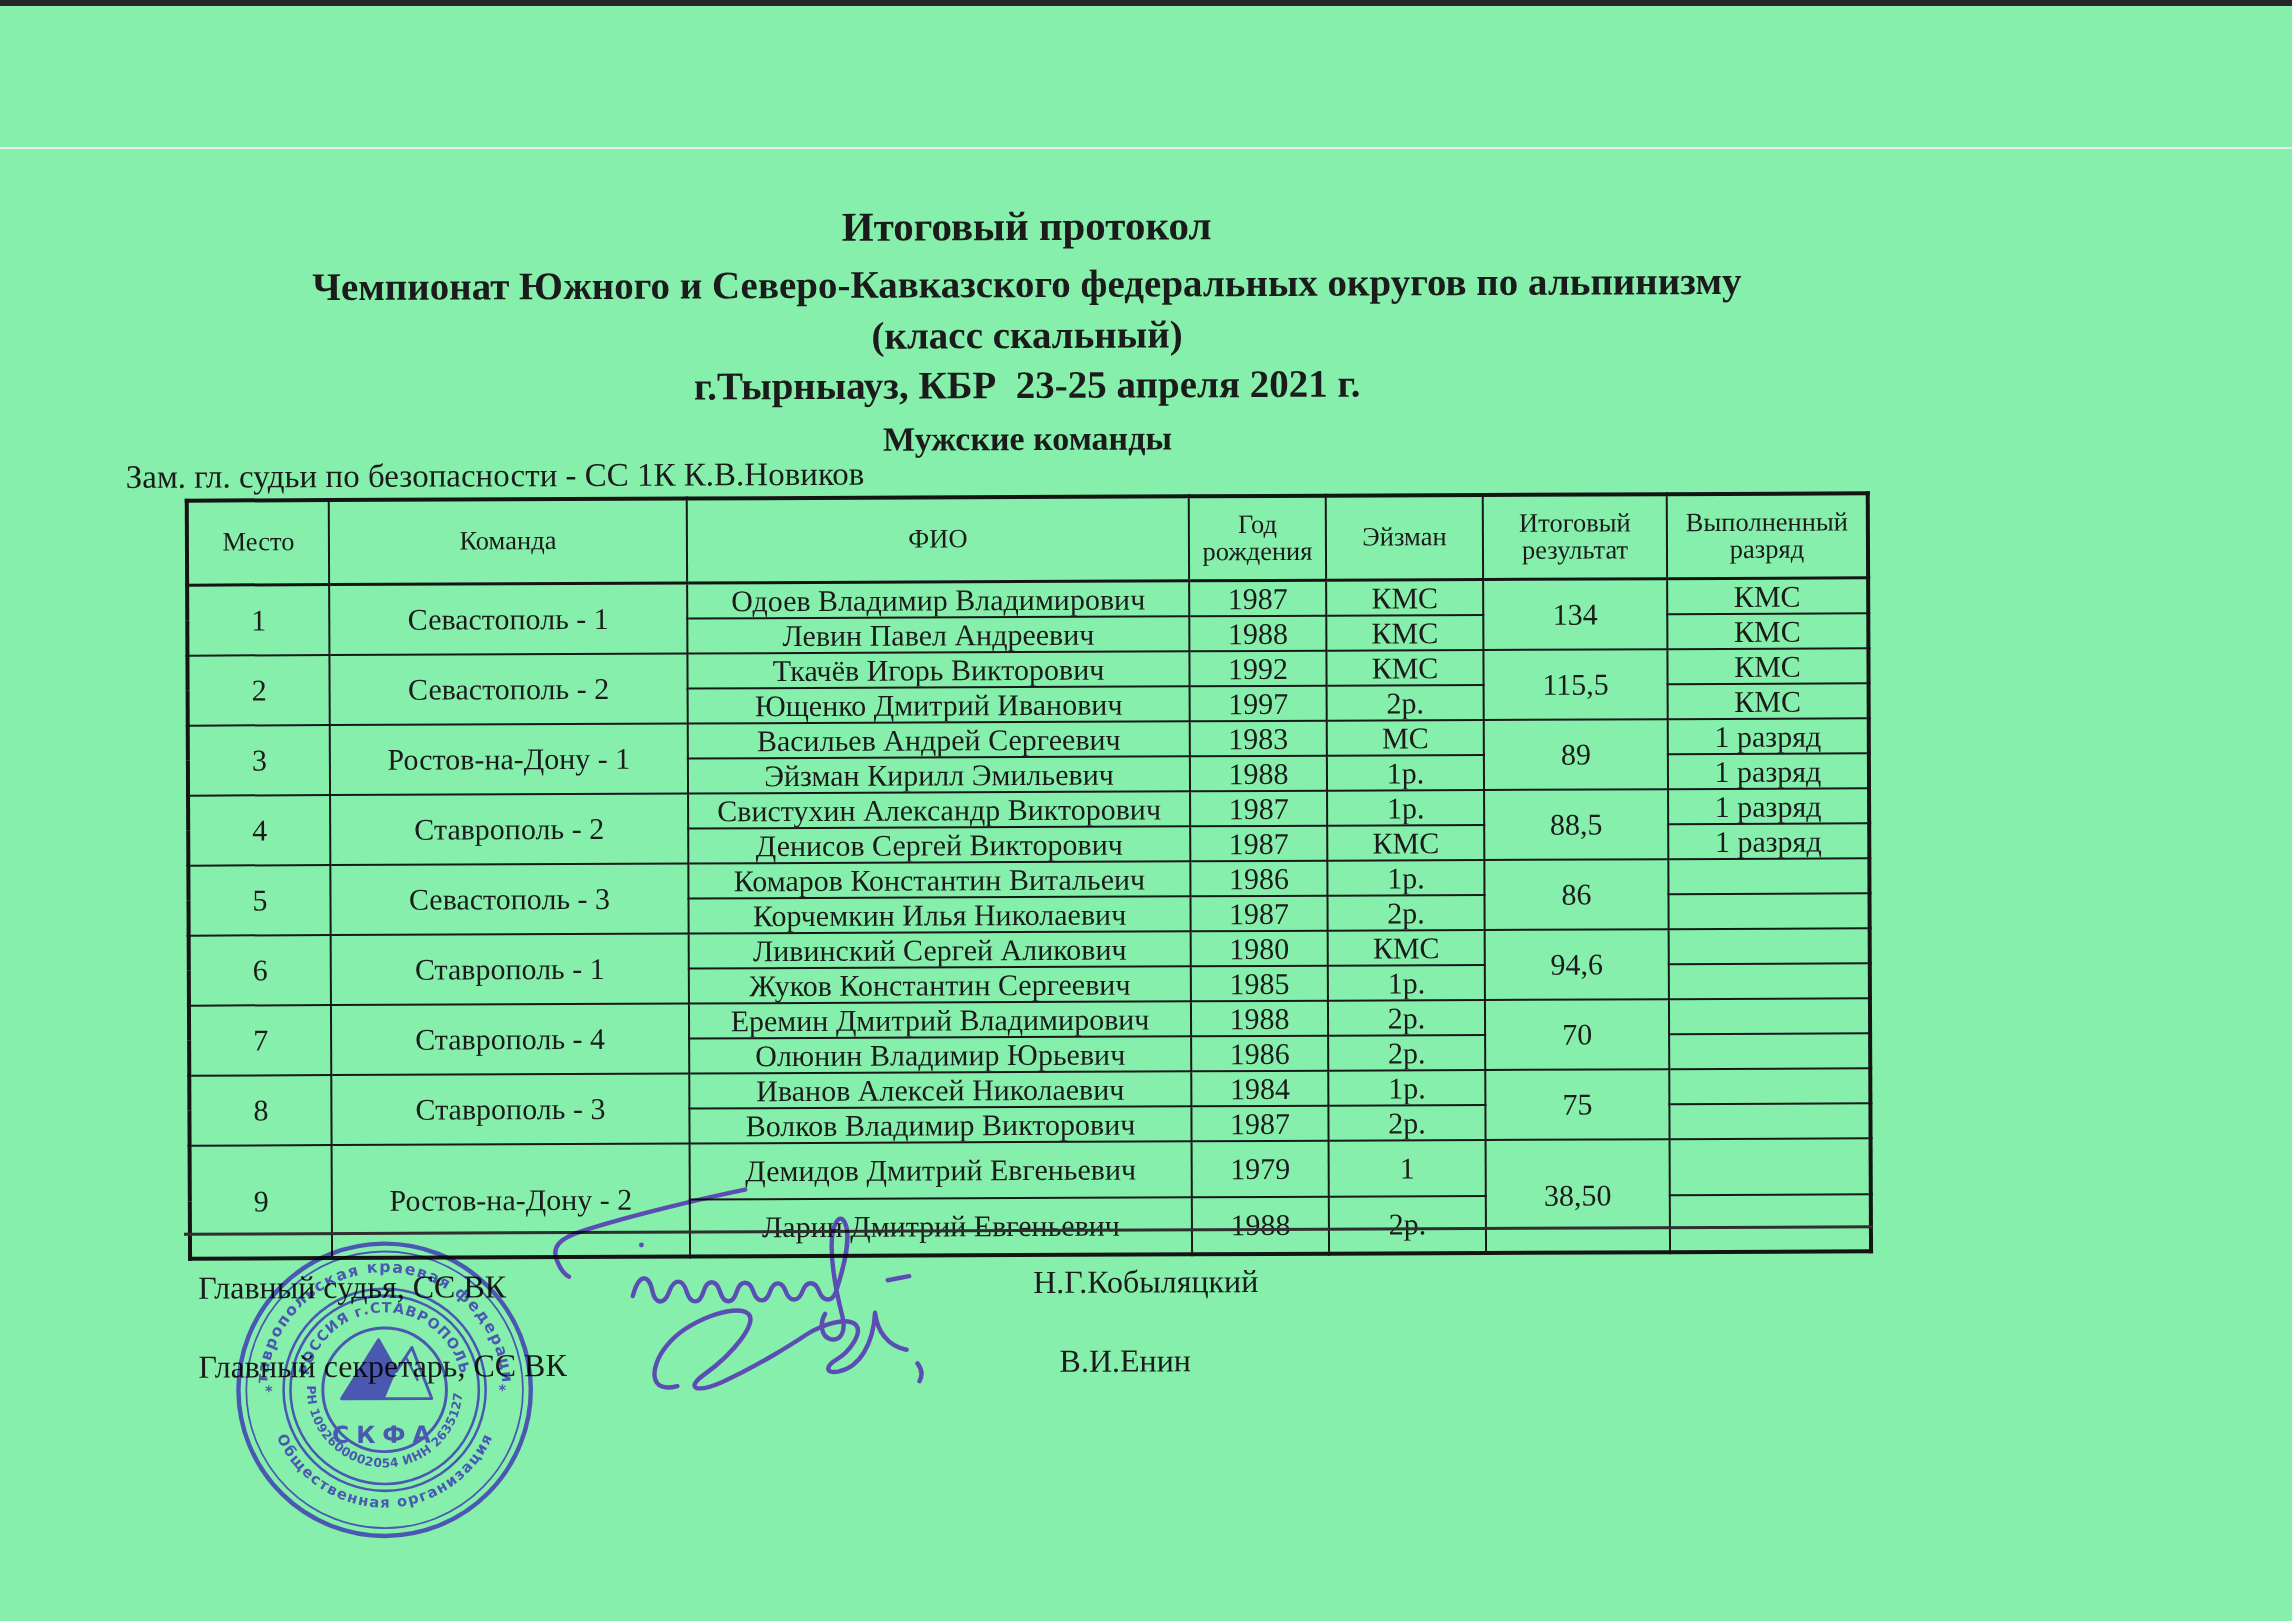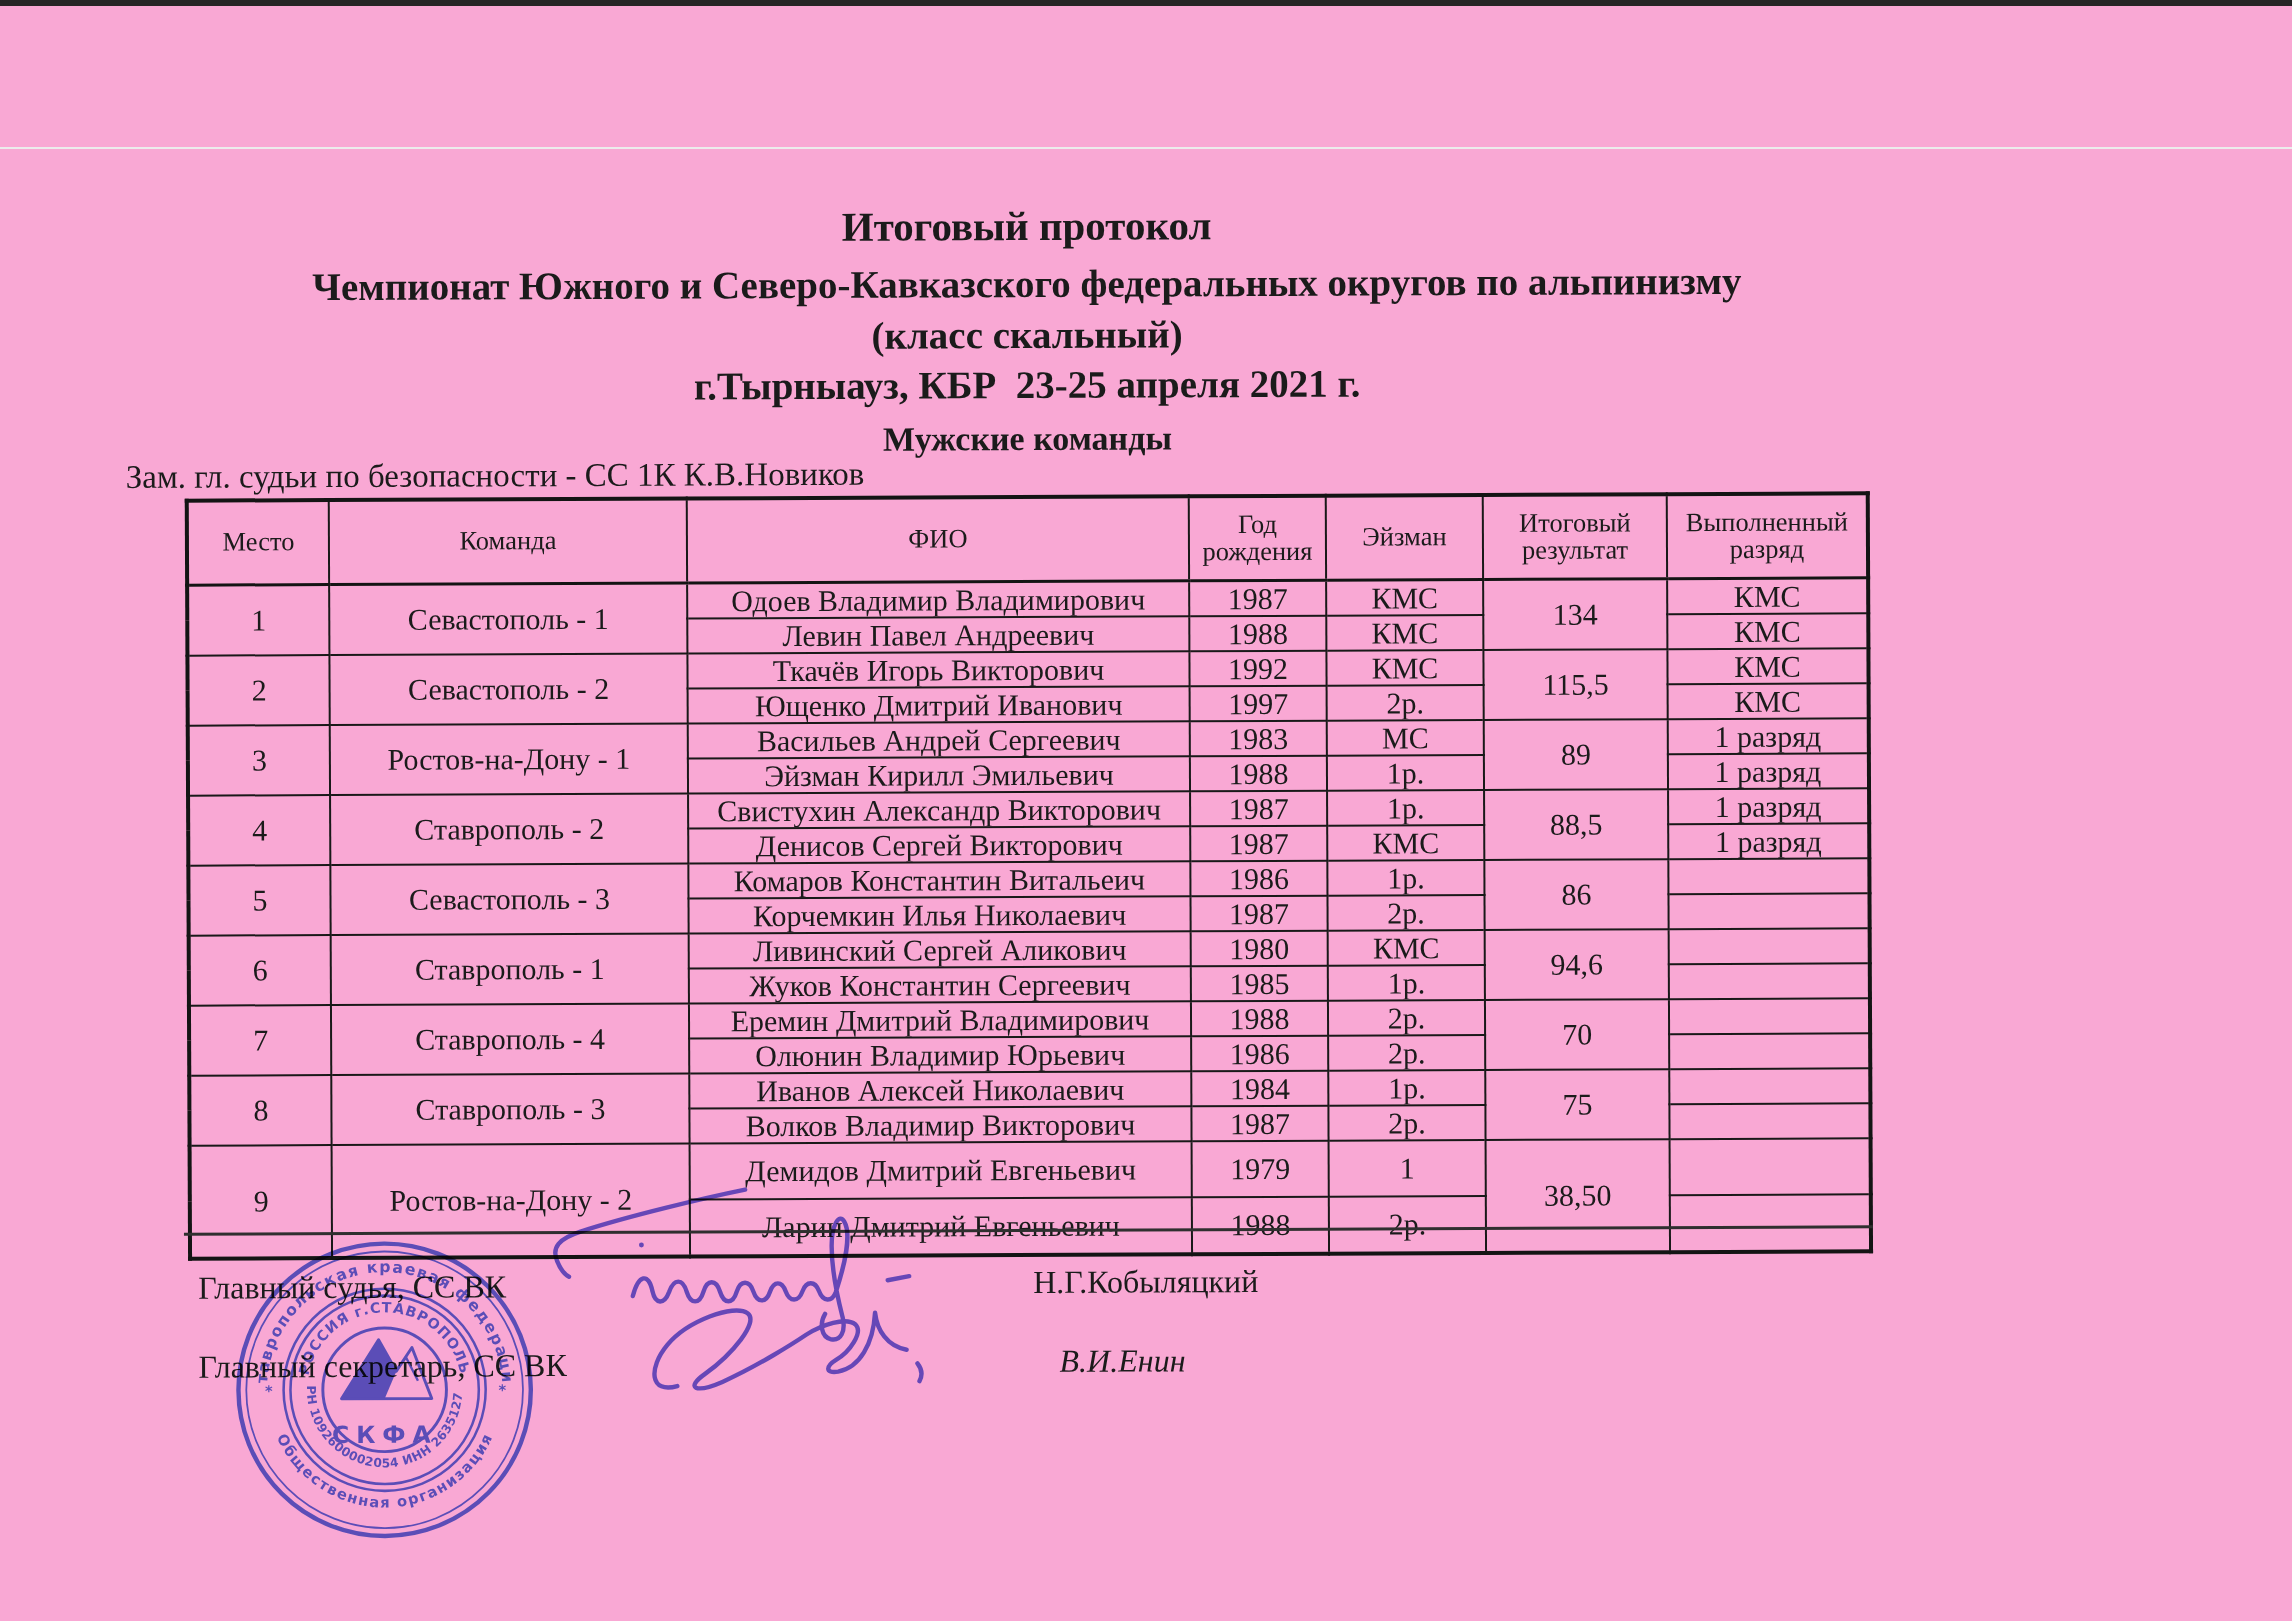--- a/index.html
+++ b/index.html
@@ -1,17 +1,17 @@
 <!DOCTYPE html>
 <html><head>
 <meta charset="utf-8">
 <style>
   html,body{margin:0;padding:0;background:#d8d8d8;}
   .sheet{
-    position:relative;width:2293px;height:1621px;background:#f9a8d4;overflow:hidden;
+    position:relative;width:2293px;height:1621px;background:#86efac;overflow:hidden;
     font-family:"Liberation Serif","DejaVu Serif",serif;color:#1b1b1b;
   }
   .scan-top-edge{position:absolute;left:0;top:0;width:2293px;height:5.9px;background:#262626;}
   .scan-faint-line{position:absolute;left:0;top:147px;width:2293px;height:2px;background:#ececec;}
   .content{position:absolute;left:0;top:0;width:2293px;height:1621px;transform:rotate(-0.25deg);transform-origin:1029px 784px;}
 
   .title-line{position:absolute;left:0;width:2058px;text-align:center;font-weight:bold;white-space:pre;}
   .tl1{top:202px;font-size:41px;}
   .tl2{top:261px;font-size:39px;}
   .tl3{top:312px;font-size:39px;}
@@ -35,21 +35,21 @@
   tr.team-first td{border-top:2.9px solid #161616;}
   tr.tall td{height:54px;}
   td.c-name{text-align:left;padding-left:11.8px;}
   td.c-team{text-align:left;padding-left:9.8px;font-size:30px;}
   .table-underline{position:absolute;left:182px;top:1229px;width:1689px;height:2.9px;background:#2f2f2f;}
 
   .sig-text{position:absolute;font-size:32px;white-space:pre;}
   .sig-judge-label{left:196px;top:1266px;}
   .sig-judge-name{left:1031px;top:1264px;}
   .sig-secretary-label{left:196px;top:1345px;}
-  .sig-secretary-name{left:1057px;top:1343px;font-style:italic;}
+  .sig-secretary-name{left:1057px;top:1343px;}
 
   svg.autograph{position:absolute;left:510px;top:1157px;mix-blend-mode:multiply;}
   svg.stamp{position:absolute;left:227px;top:1232px;opacity:.85;mix-blend-mode:multiply;}
 </style>
 </head>
 <body>
 
 <div class="sheet">
   <div class="scan-top-edge"></div>
   <div class="scan-faint-line"></div>

